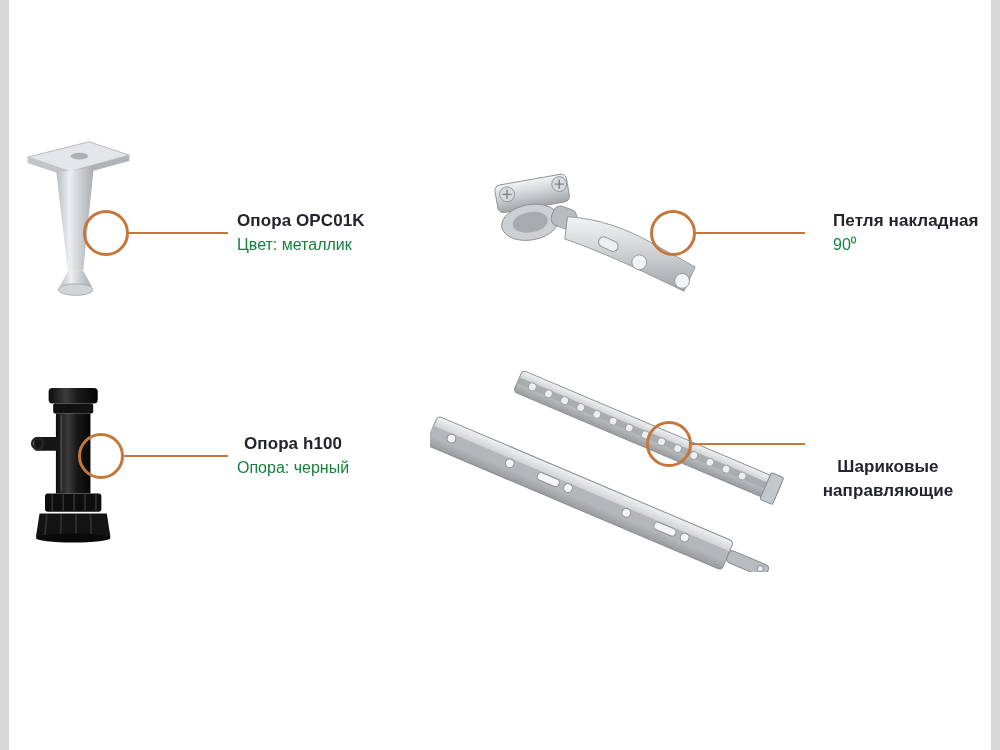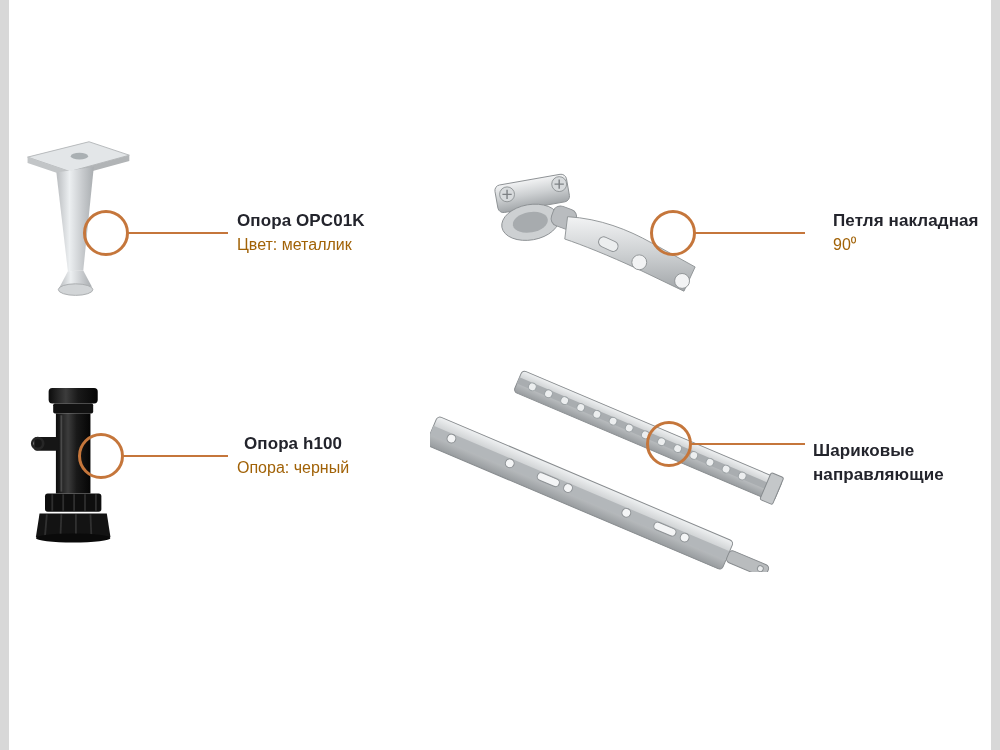--- a/index.html
+++ b/index.html
@@ -15,21 +15,21 @@
   .callout-circle{
     position:absolute;width:46px;height:46px;border-radius:50%;
     border:3px solid #c5763b;box-sizing:border-box;background:transparent;
   }
   .callout-line{position:absolute;height:2px;background:#c5763b;}
   .label{position:absolute;}
   .label .title{
     font-weight:700;font-size:17px;line-height:24px;color:#23242c;letter-spacing:.1px;
   }
   .label .subtitle{
-    font-weight:400;font-size:16px;line-height:24px;color:#a16207;
+    font-weight:400;font-size:16px;line-height:24px;color:#15803d;
   }
   .label.wrap{width:150px;}
 </style>
 </head>
 <body>
 
 <div class="canvas">
 
   <div class="edge-bar left"></div>
   <div class="edge-bar right"></div>
@@ -167,17 +167,17 @@
         <circle cx="282" cy="16" r="4.5" fill="#f4f5f6" stroke="#8d9194"></circle>
         <rect x="118" y="12" width="24" height="8" rx="4" fill="#f4f5f6" stroke="#8d9194"></rect>
         <rect x="248" y="12" width="24" height="8" rx="4" fill="#f4f5f6" stroke="#8d9194"></rect>
         <rect x="330" y="9" width="44" height="13" rx="4" fill="#b9bcbe" stroke="#878b8e"></rect>
         <circle cx="366" cy="15" r="3" fill="#e8eaeb" stroke="#8d9194"></circle>
       </g>
     </svg>
   </div>
   <div class="callout-circle" style="left:646px;top:421px;"></div>
   <div class="callout-line" style="left:691px;top:443px;width:114px;"></div>
-  <div class="label wrap" style="left:813px;top:439px;">
+  <div class="label wrap" style="left:813px;top:455px;text-align:center;">
     <div class="title">Шариковые направляющие</div>
   </div>
 
 </div>
 
 </body></html>

